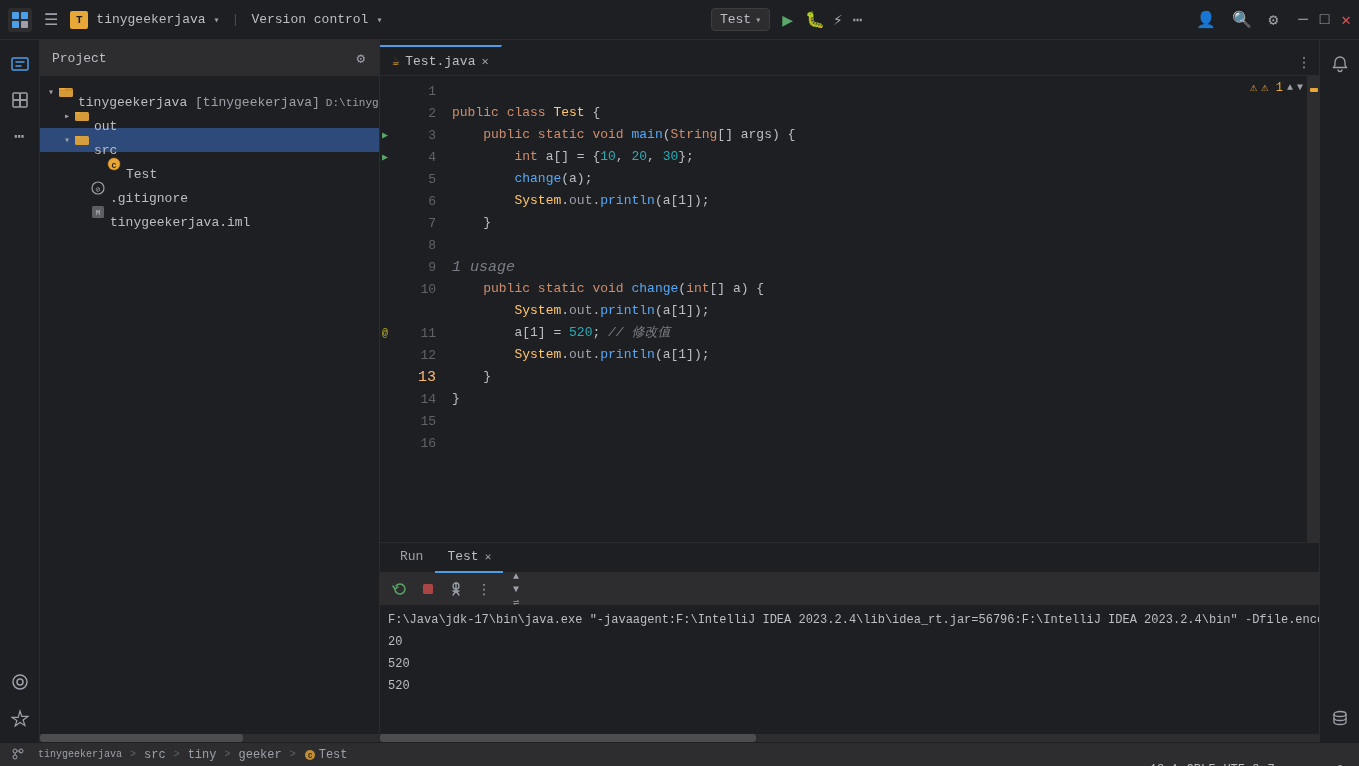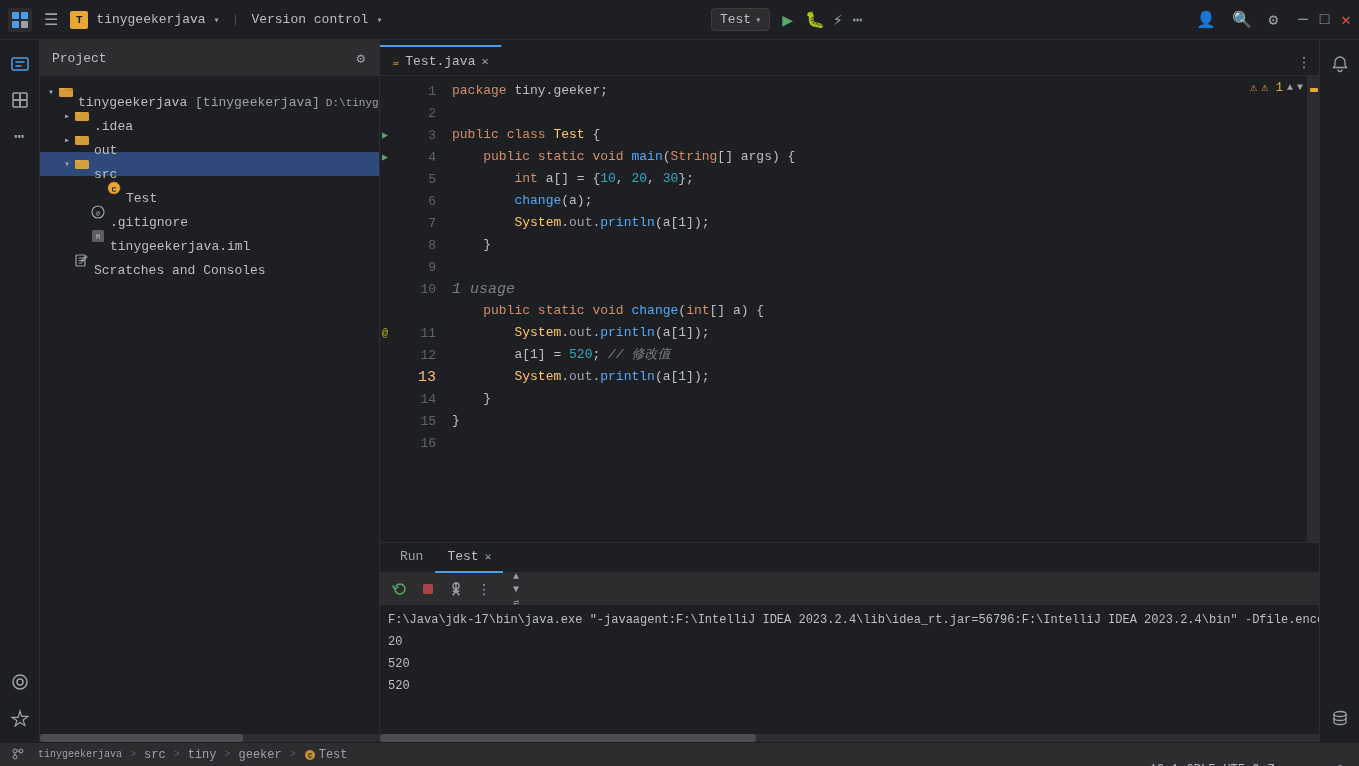--- a/index.html
+++ b/index.html
@@ -442,31 +442,20 @@
           <svg width="14" height="14" viewBox="0 0 14 14" fill="none">
               <rect x="0" y="3" width="14" height="9" rx="1.5" fill="#e8a838" opacity="0.9"></rect>
               <path d="M0 5h14" stroke="#c87820" stroke-width="0.8"></path>
               <rect x="0" y="3" width="6" height="2" rx="0.8" fill="#e8a838"></rect>
             </svg>
         </span>
         <span class="tree-label" style="color:#bcbec4;">tinygeekerjava <span style="color:#9da0a8;">[tinygeekerjava]</span></span>
         <span class="tree-label path-hint">D:\tinyge...</span>
       </div>
 
-      <div class="tree-item">
-        <span class="tree-indent" style="width:16px;"></span>
-        <span class="tree-arrow closed"></span>
-        <span class="tree-icon">
-          <svg width="14" height="14" viewBox="0 0 14 14" fill="none">
-              <rect x="0" y="3" width="14" height="9" rx="1.5" fill="#e8a838" opacity="0.9"></rect>
-              <rect x="0" y="3" width="5" height="2" rx="0.8" fill="#e8a838"></rect>
-            </svg>
-        </span>
-        <span class="tree-label">.idea</span>
-      </div>
 
       <div class="tree-item">
         <span class="tree-indent" style="width:16px;"></span>
         <span class="tree-arrow closed"></span>
         <span class="tree-icon">
           <svg width="14" height="14" viewBox="0 0 14 14" fill="none">
               <rect x="0" y="3" width="14" height="9" rx="1.5" fill="#e8a838" opacity="0.9"></rect>
               <rect x="0" y="3" width="5" height="2" rx="0.8" fill="#e8a838"></rect>
             </svg>
         </span>
@@ -516,32 +505,20 @@
         <span class="tree-icon" style="margin-right:4px;">
           <svg width="14" height="14" viewBox="0 0 14 14">
               <rect x="1" y="1" width="12" height="12" rx="1.5" fill="#9da0a8" opacity="0.5"></rect>
               <text x="7" y="10" text-anchor="middle" font-size="7" fill="#bcbec4">M</text>
             </svg>
         </span>
         <span class="tree-label">tinygeekerjava.iml</span>
       </div>
 
 
-      <div class="tree-item">
-        <span class="tree-indent" style="width:16px;"></span>
-        <span class="tree-arrow" style="visibility:hidden;">▸</span>
-        <span class="tree-icon" style="margin-right:4px;">
-          <svg width="14" height="14" viewBox="0 0 14 14">
-              <rect x="1" y="2" width="9" height="11" rx="1" fill="none" stroke="#9da0a8" stroke-width="1.2"></rect>
-              <path d="M4 5h5M4 7.5h5M4 10h3" stroke="#9da0a8" stroke-width="1" stroke-linecap="round"></path>
-              <path d="M11 2l2 2-5 5H6V7l5-5z" fill="#9da0a8" opacity="0.7"></path>
-            </svg>
-        </span>
-        <span class="tree-label">Scratches and Consoles</span>
-      </div>
 
     </div>
 
     <div class="panel-scrollbar">
       <div class="panel-scrollbar-thumb"></div>
     </div>
   </div>
 
   <div class="editor-area">
 
@@ -594,21 +571,20 @@
               </div>
               <div style="height:22px;display:flex;align-items:center;justify-content:flex-end;padding-right:8px;color:#606366;font-size:13px;">12</div>
               <div style="height:22px;display:flex;align-items:center;justify-content:flex-end;padding-right:8px;color:#fdba74;font-size:15px;">13</div>
               <div style="height:22px;display:flex;align-items:center;justify-content:flex-end;padding-right:8px;color:#606366;font-size:13px;">14</div>
               <div style="height:22px;display:flex;align-items:center;justify-content:flex-end;padding-right:8px;color:#606366;font-size:13px;">15</div>
               <div style="height:22px;display:flex;align-items:center;justify-content:flex-end;padding-right:8px;color:#606366;font-size:13px;">16</div>
             </div>
           </div>
 
           <div class="code-area">
-            <div class="code-line"><span class="kw">package</span><span class="var"> tiny.geeker;</span></div>
             <div class="code-line">&nbsp;</div>
             <div class="code-line"><span class="kw">public</span><span class="var"> </span><span class="kw">class</span><span class="var"> </span><span class="cls">Test</span><span class="var"> {</span></div>
             <div class="code-line"><span class="var">    </span><span class="kw">public</span><span class="var"> </span><span class="kw">static</span><span class="var"> </span><span class="kw">void</span><span class="var"> </span><span class="fn">main</span><span class="var">(</span><span class="type">String</span><span class="var">[] args) {</span></div>
             <div class="code-line"><span class="var">        </span><span class="kw">int</span><span class="var"> a[] = {</span><span class="num">10</span><span class="var">, </span><span class="num">20</span><span class="var">, </span><span class="num">30</span><span class="var">};</span></div>
             <div class="code-line"><span class="var">        </span><span class="fn">change</span><span class="var">(a);</span></div>
             <div class="code-line"><span class="var">        </span><span class="cls">System</span><span class="var">.</span><span style="color:#9da0a8;">out</span><span class="var">.</span><span class="fn">println</span><span class="var">(a[1]);</span></div>
             <div class="code-line"><span class="var">    }</span></div>
             <div class="code-line">&nbsp;</div>
 
             <div style="height:22px;display:flex;align-items:center;padding:0 8px;color:#7a7e85;font-style:italic;font-size:15px;">1 usage</div>

